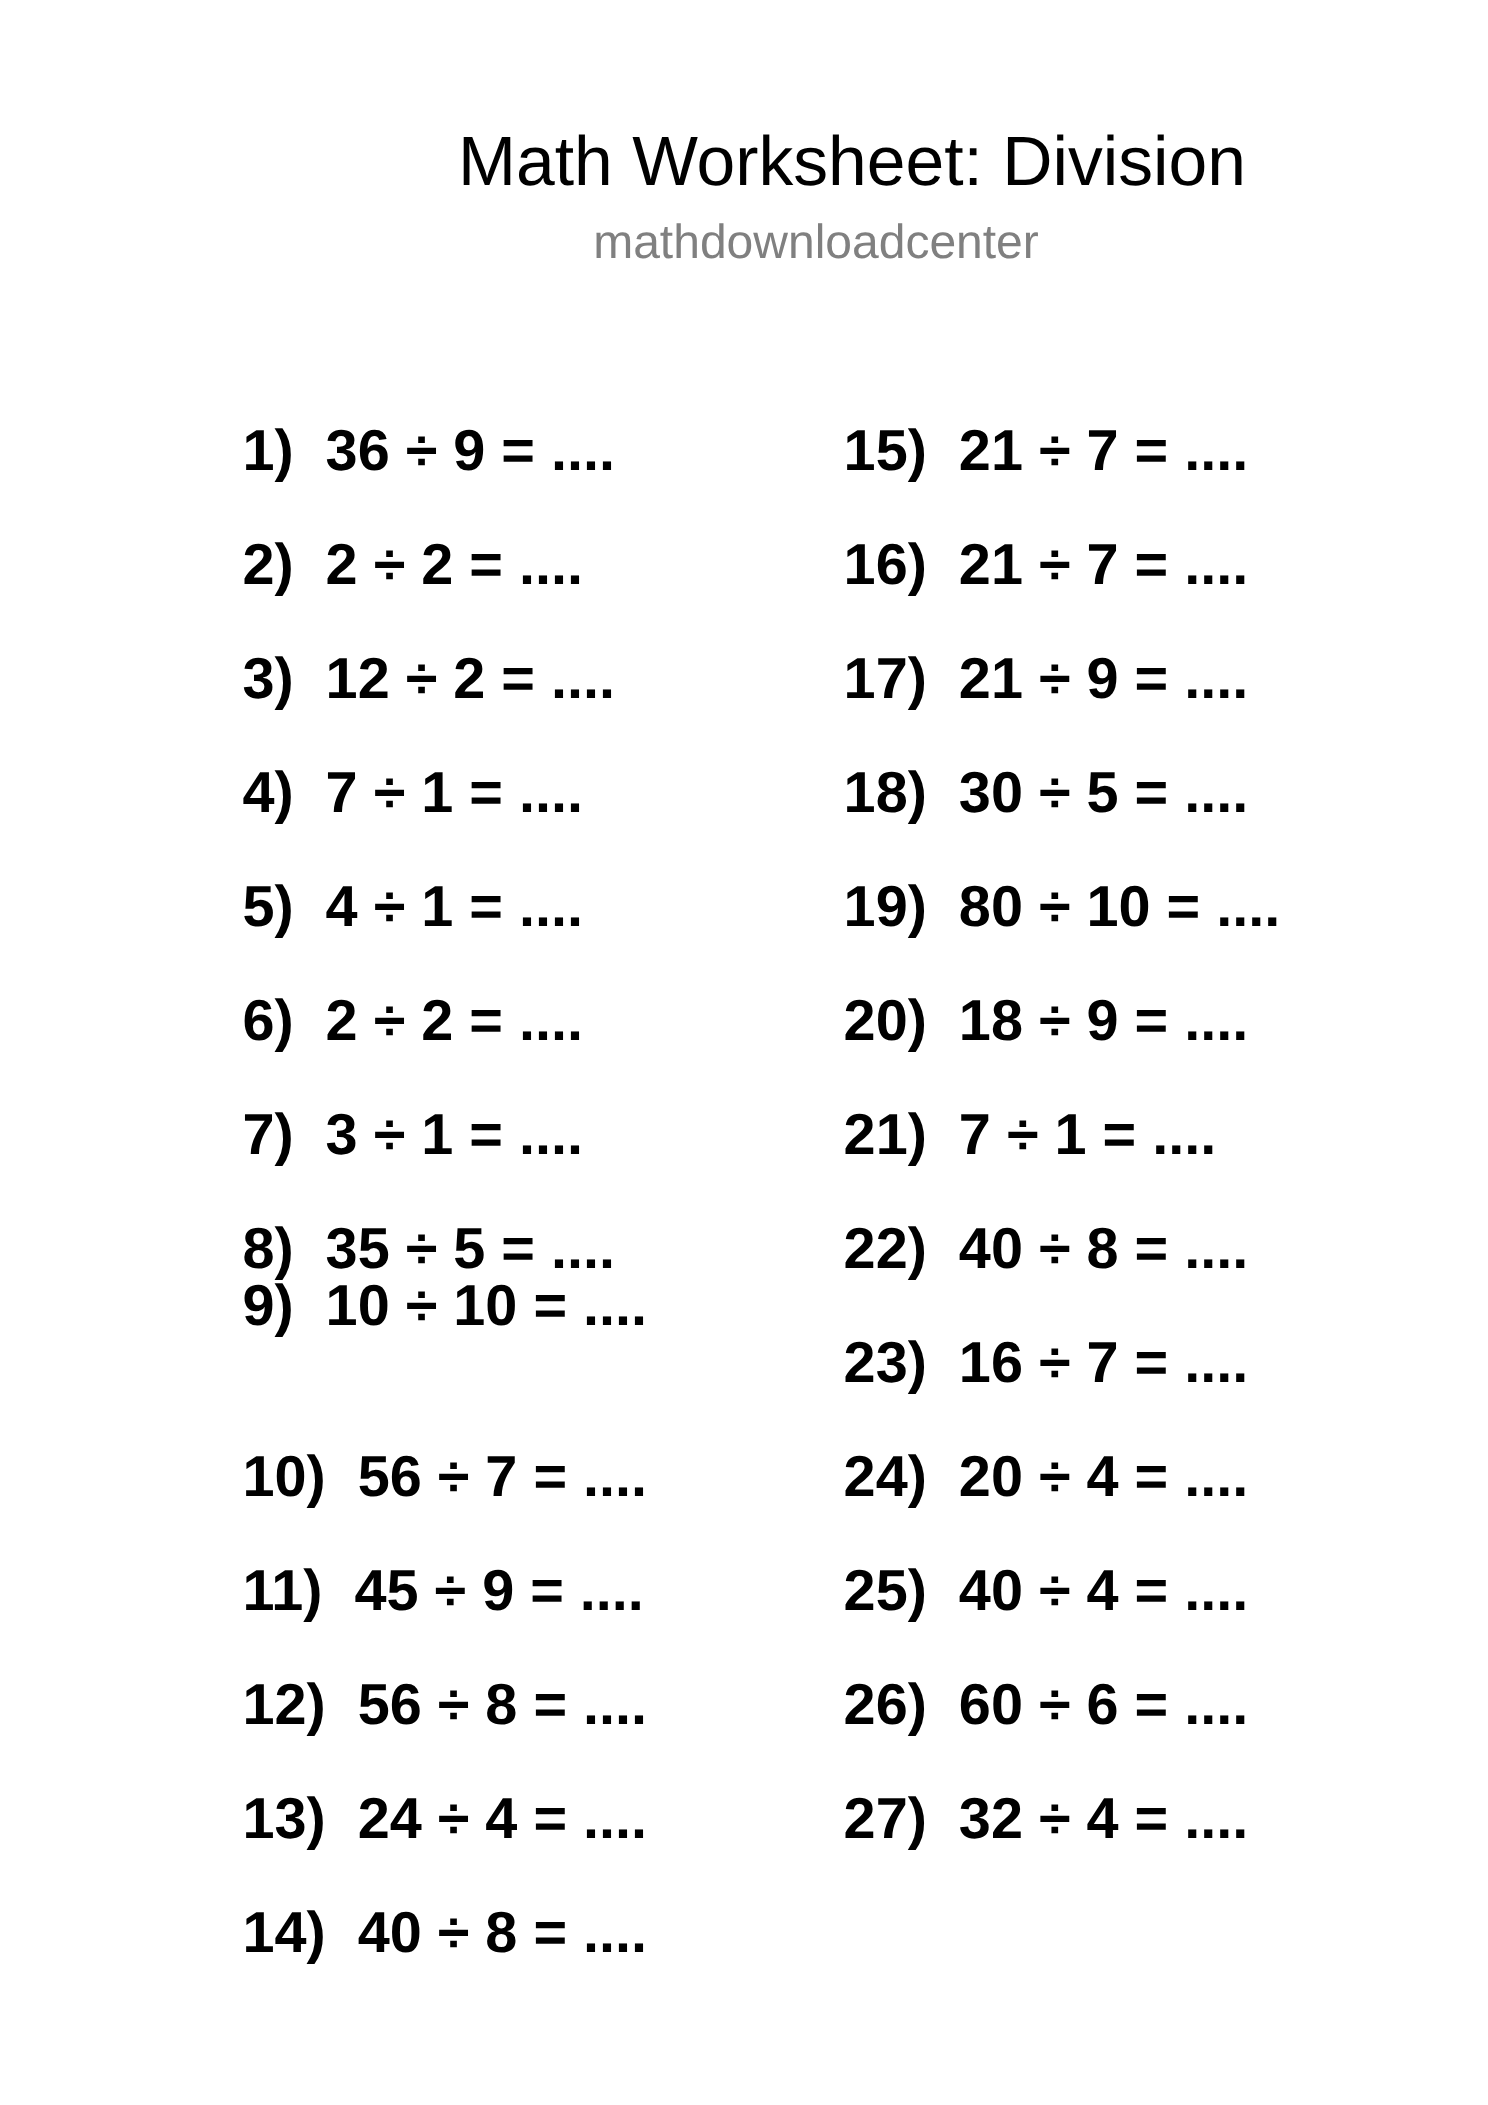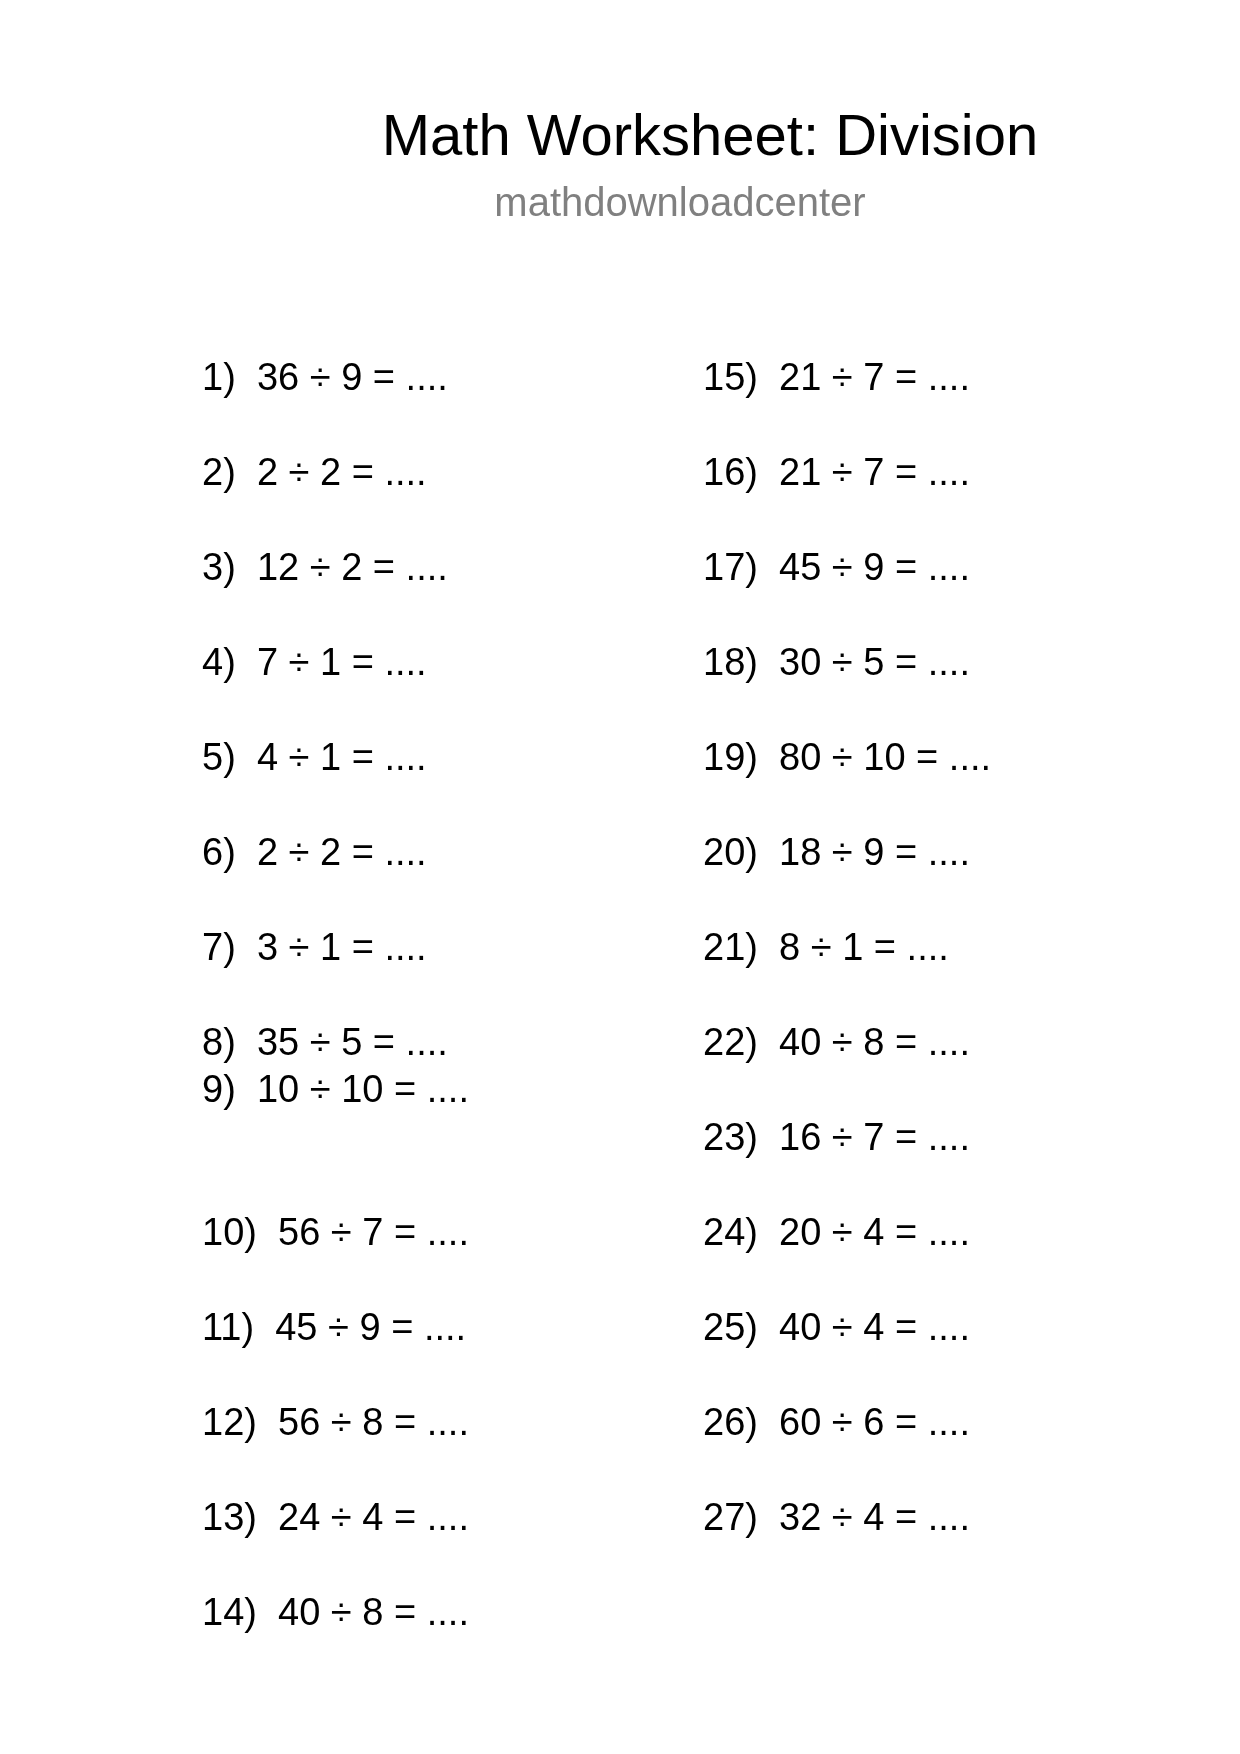--- a/index.html
+++ b/index.html
@@ -38,23 +38,24 @@
     }
     .column {
       position: absolute;
       top: 0;
     }
     .col-left { left: 202px; }
     .col-right { left: 703px; }
     .problem {
       position: absolute;
       left: 0;
-      font-size: 38px;
+      font-size: 48px;
       line-height: 54px;
       white-space: pre;
+      font-weight: bold;
     }
   </style>
 </head>
 <body>
 
 <div class="title">Math Worksheet: Division</div>
 <div class="subtitle">mathdownloadcenter</div>
 
 <div class="column col-left">
   <div class="problem" style="top:350px">1)  36 ÷ 9 = ....</div>
@@ -69,24 +70,24 @@
   <div class="problem" style="top:1205px">10)  56 ÷ 7 = ....</div>
   <div class="problem" style="top:1300px">11)  45 ÷ 9 = ....</div>
   <div class="problem" style="top:1395px">12)  56 ÷ 8 = ....</div>
   <div class="problem" style="top:1490px">13)  24 ÷ 4 = ....</div>
   <div class="problem" style="top:1585px">14)  40 ÷ 8 = ....</div>
 </div>
 
 <div class="column col-right">
   <div class="problem" style="top:350px">15)  21 ÷ 7 = ....</div>
   <div class="problem" style="top:445px">16)  21 ÷ 7 = ....</div>
-  <div class="problem" style="top:540px">17)  45 ÷ 9 = ....</div>
+  <div class="problem" style="top:540px">17)  21 ÷ 9 = ....</div>
   <div class="problem" style="top:635px">18)  30 ÷ 5 = ....</div>
   <div class="problem" style="top:730px">19)  80 ÷ 10 = ....</div>
   <div class="problem" style="top:825px">20)  18 ÷ 9 = ....</div>
-  <div class="problem" style="top:920px">21)  8 ÷ 1 = ....</div>
+  <div class="problem" style="top:920px">21)  7 ÷ 1 = ....</div>
   <div class="problem" style="top:1015px">22)  40 ÷ 8 = ....</div>
   <div class="problem" style="top:1110px">23)  16 ÷ 7 = ....</div>
   <div class="problem" style="top:1205px">24)  20 ÷ 4 = ....</div>
   <div class="problem" style="top:1300px">25)  40 ÷ 4 = ....</div>
   <div class="problem" style="top:1395px">26)  60 ÷ 6 = ....</div>
   <div class="problem" style="top:1490px">27)  32 ÷ 4 = ....</div>
 </div>
 
 </body></html>

